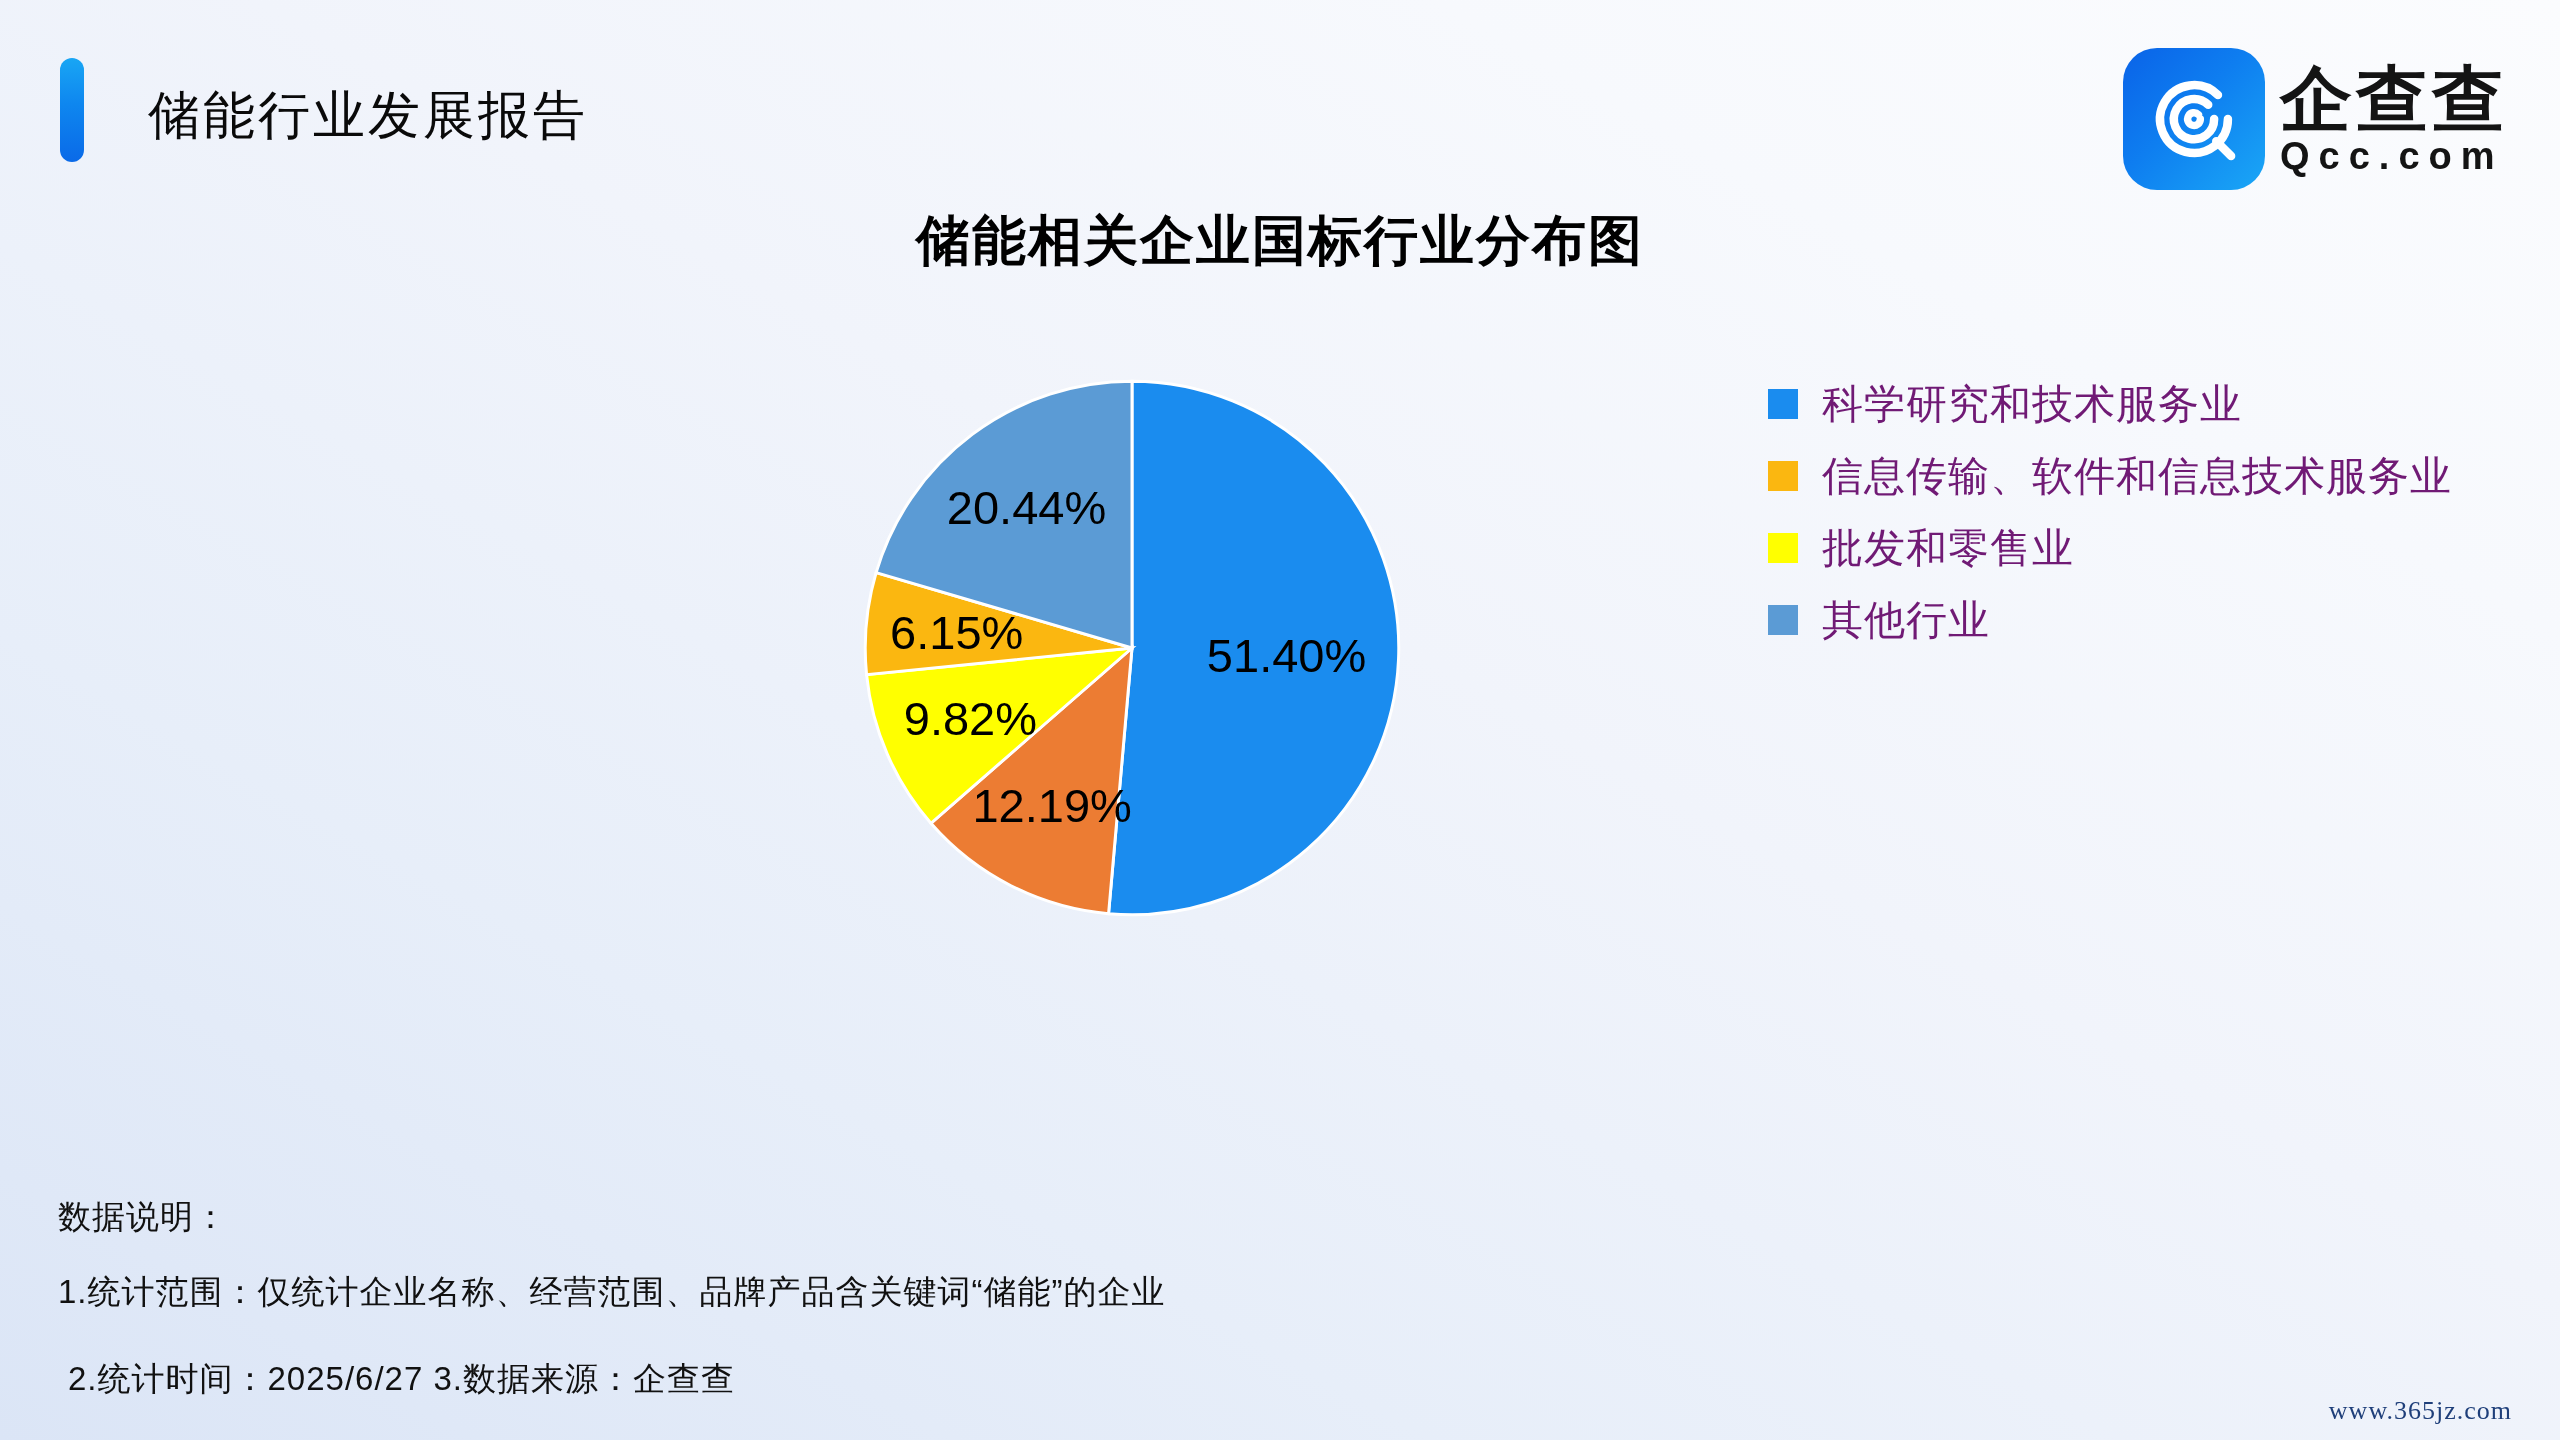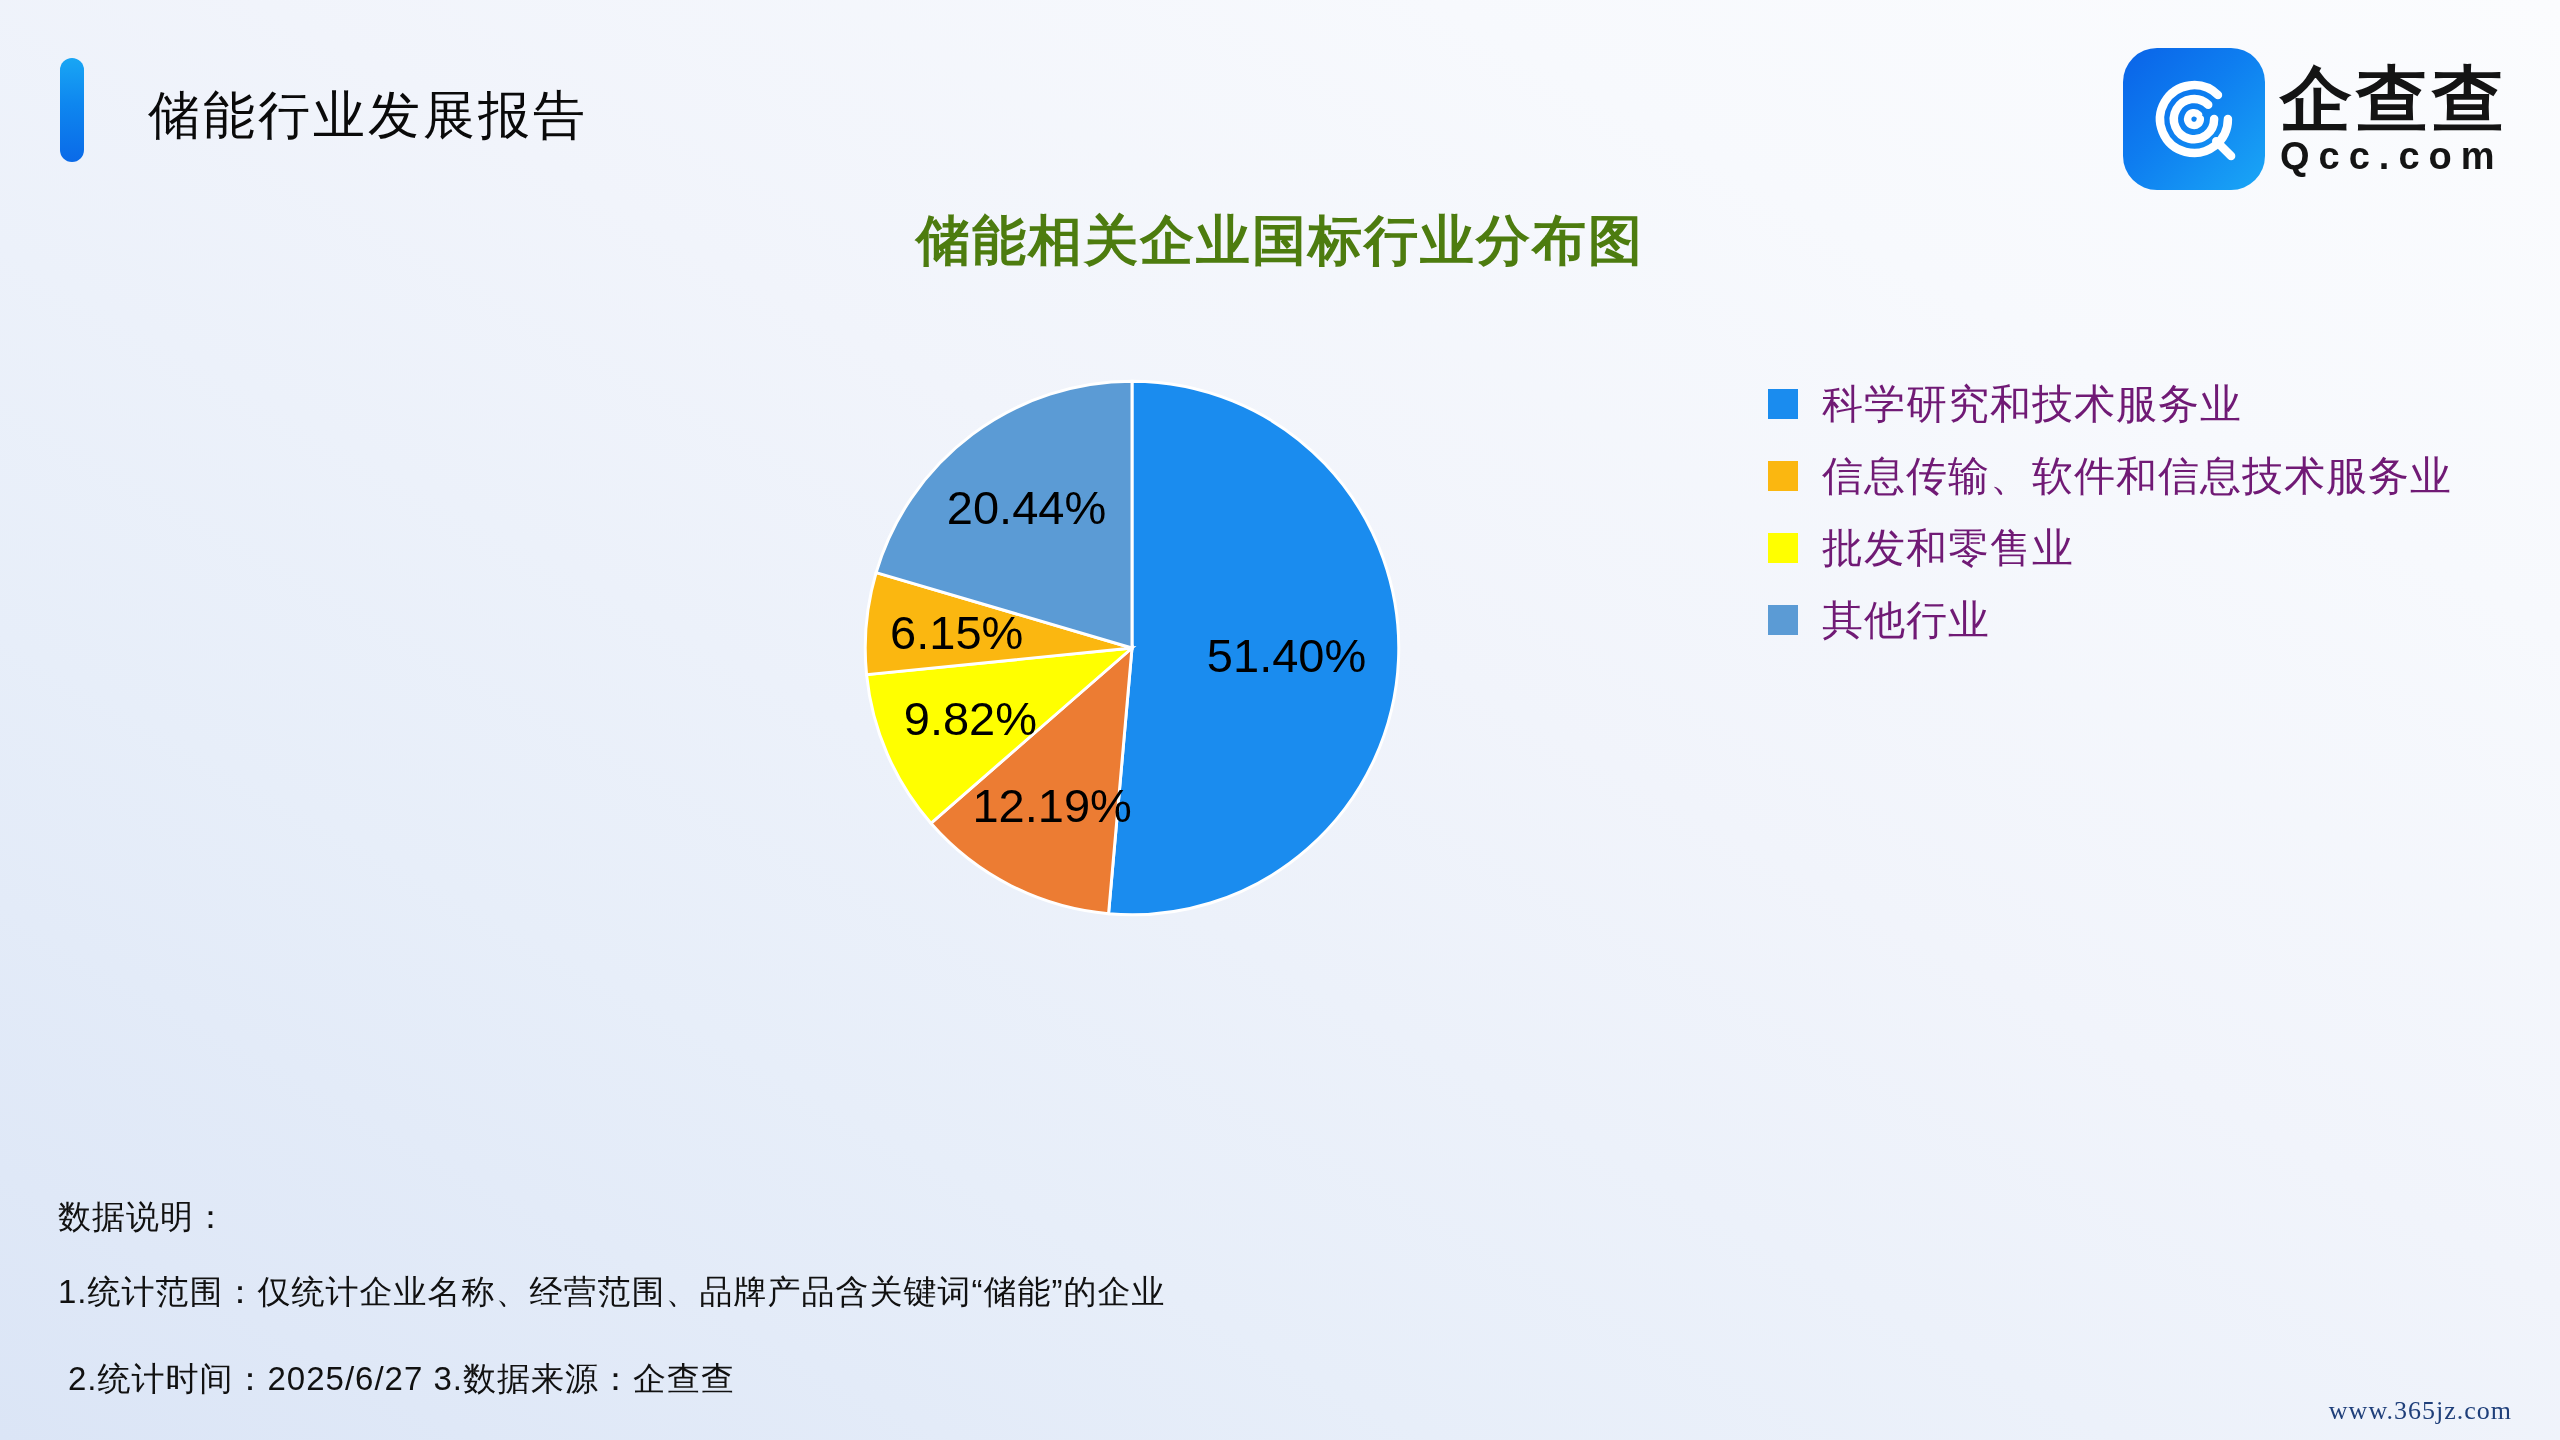--- a/index.html
+++ b/index.html
@@ -37,21 +37,21 @@
     letter-spacing:4px; line-height:1; white-space:nowrap;
   }
   .logo-en {
     font-size:38px; font-weight:bold; color:#141414;
     letter-spacing:9px; line-height:1; white-space:nowrap;
   }
 
   
   .chart-title {
     position:absolute; left:0; top:205px; width:2560px; text-align:center;
-    font-size:54px; font-weight:bold; color:#4d7c0f; letter-spacing:2px;
+    font-size:54px; font-weight:bold; color:#000000; letter-spacing:2px;
   }
   .chart-area { position:absolute; left:0; top:330px; width:2560px; height:900px; }
 
   .pie-wrap { position:absolute; left:862px; top:48px; width:540px; height:540px; }
   .pie-wrap svg { width:540px; height:540px; display:block; }
 
   .slice-label {
     position:absolute; font-size:47px; font-weight:normal; color:#000;
     white-space:nowrap; transform:translate(-50%,-50%);
   }

